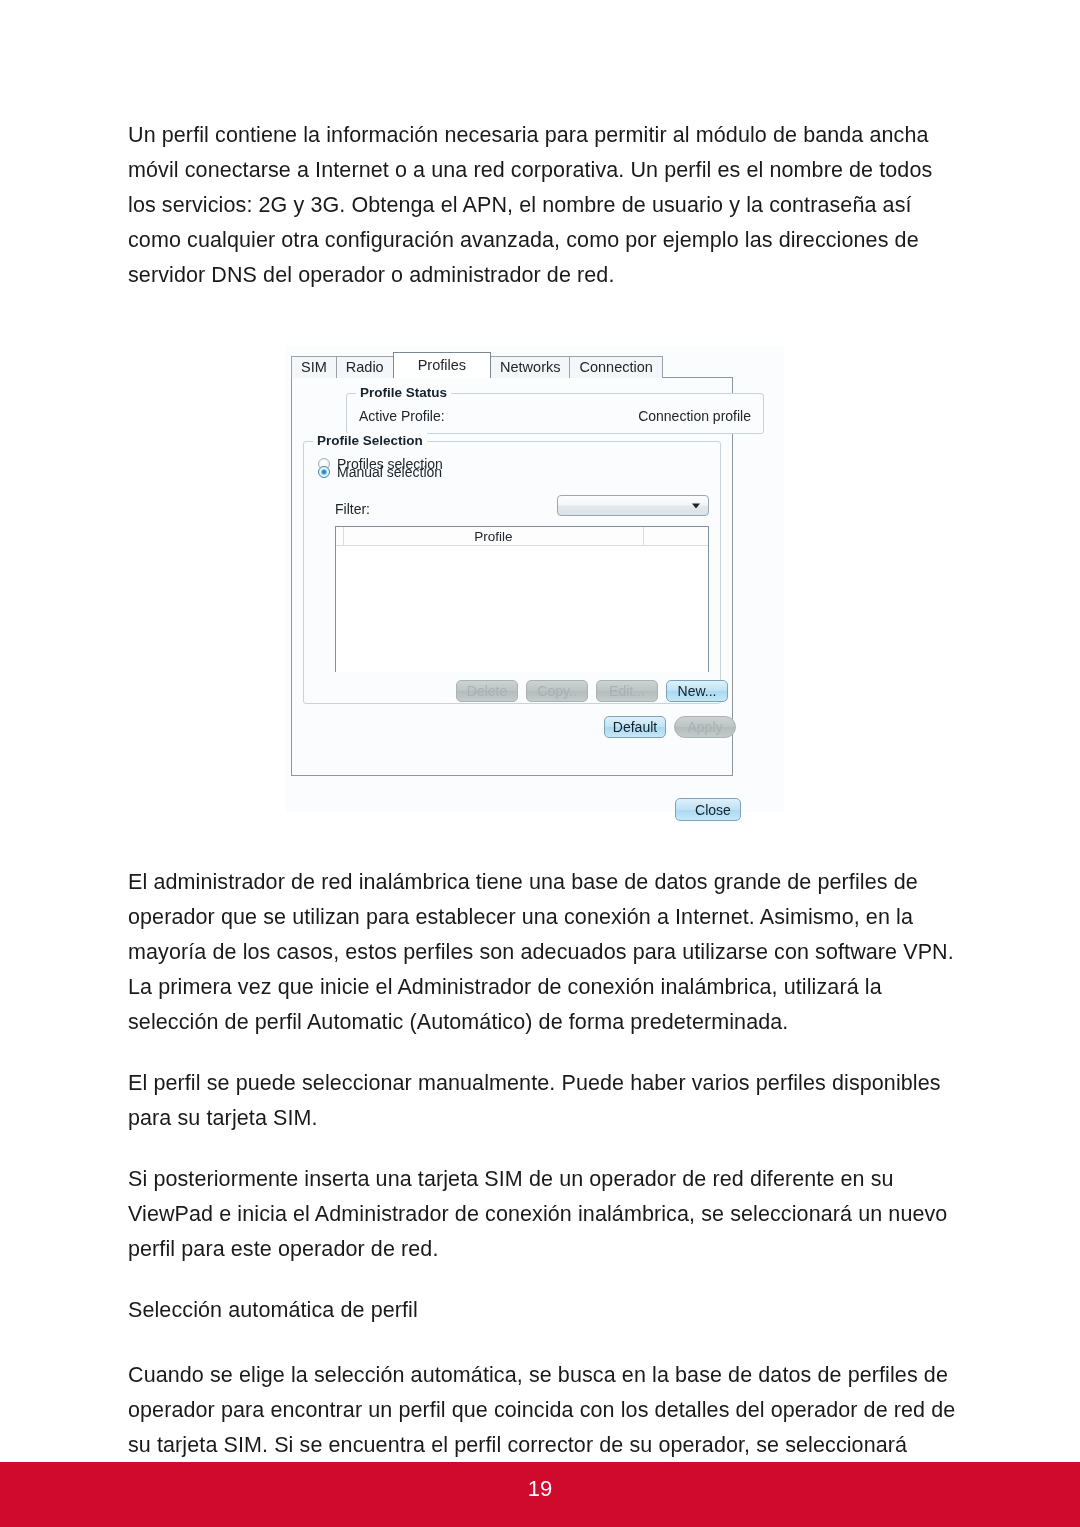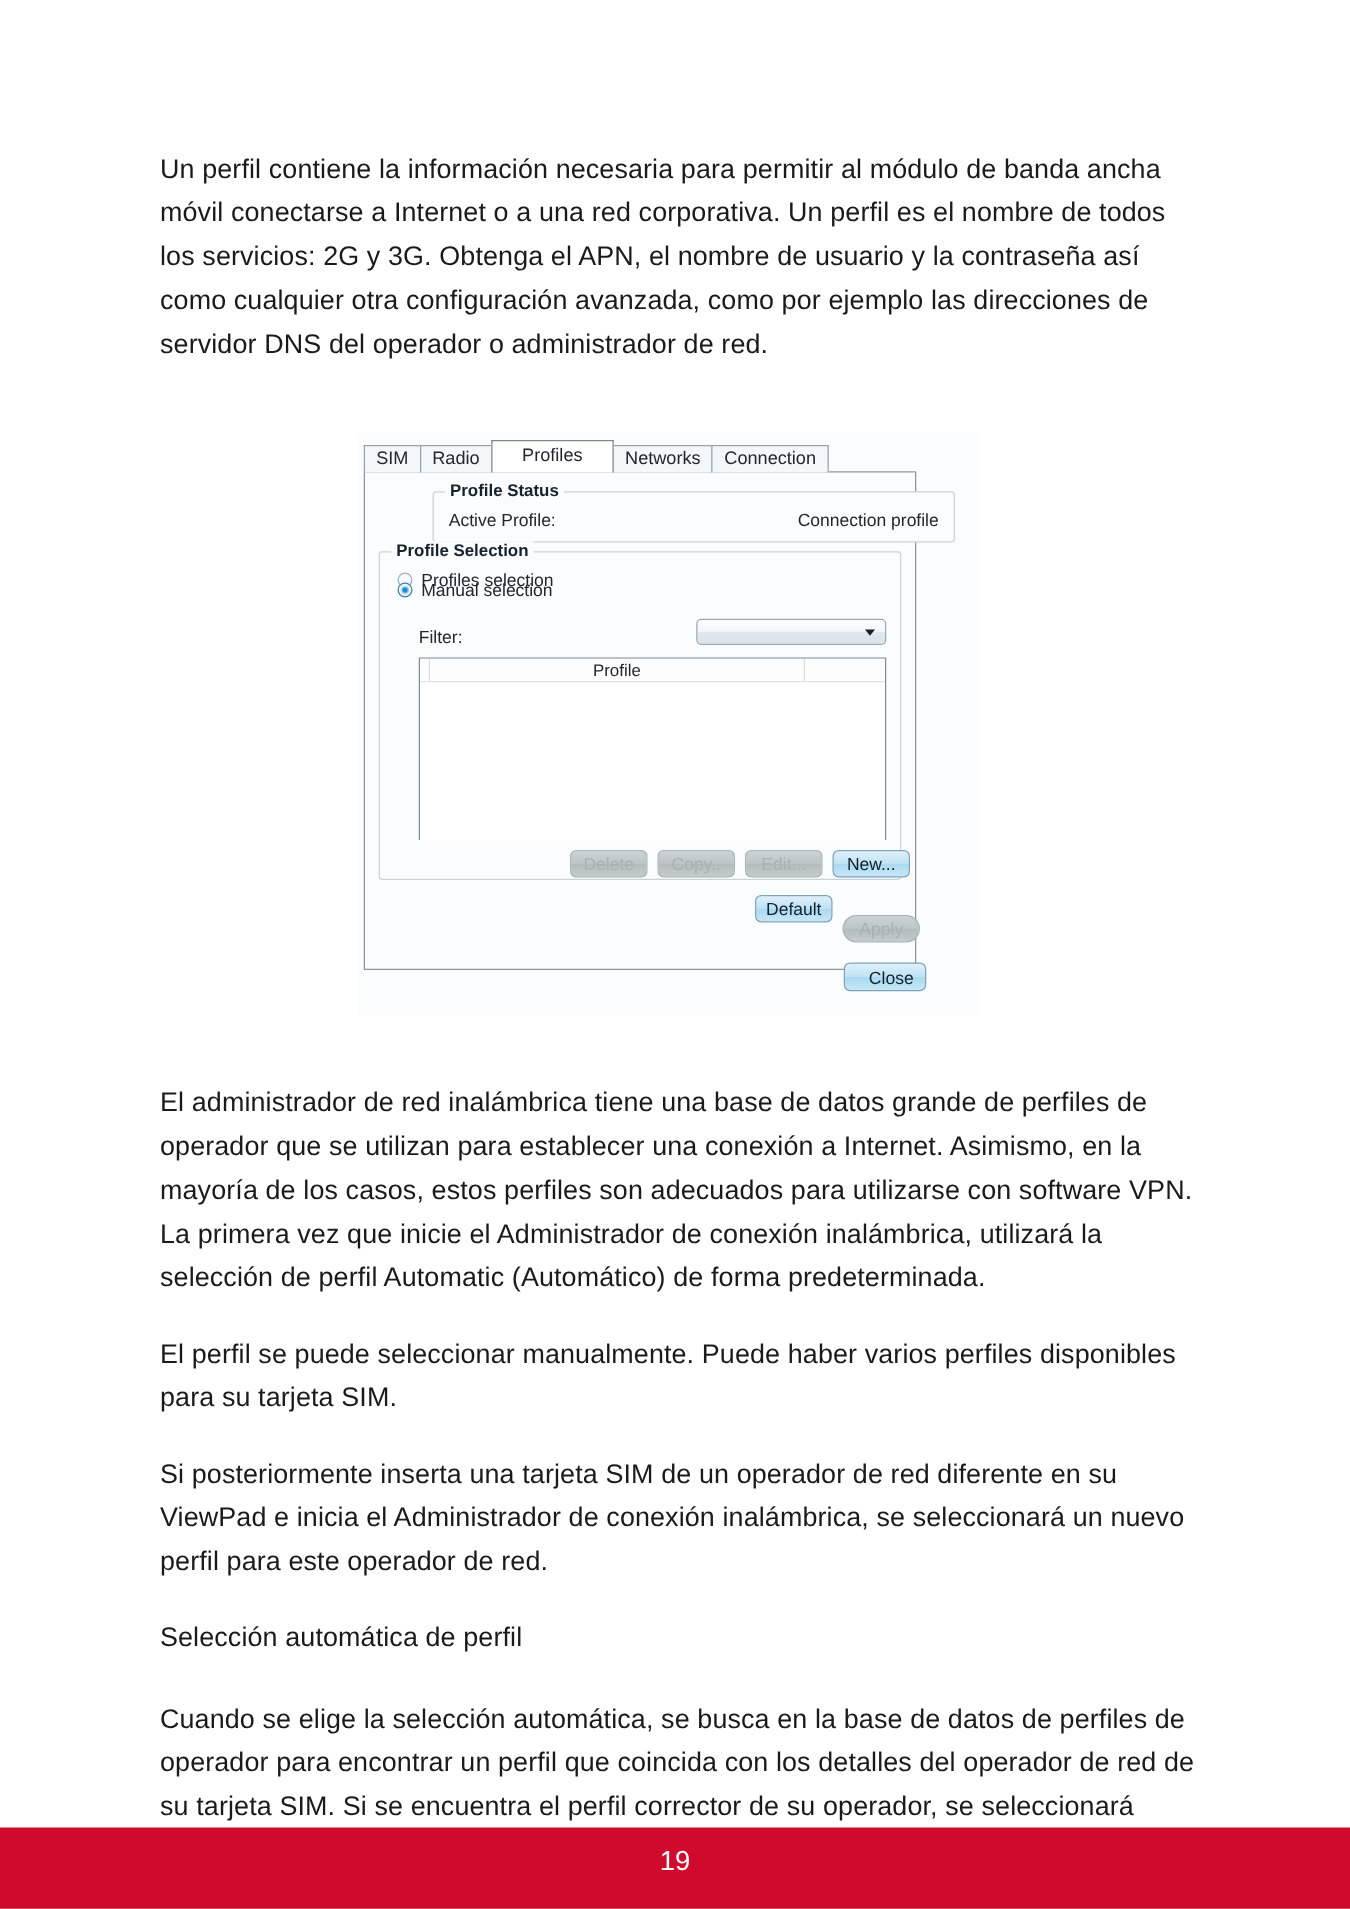--- a/index.html
+++ b/index.html
@@ -233,22 +233,22 @@
     border: 1px solid #a9b2b4;
     color: #a8b1b3;
     background: linear-gradient(to bottom, #cdd3d3 0%, #bcc4c4 50%, #b3bbbb 51%, #c4cbcb 100%);
     text-align: right;
   }
   #btn-delete { left: 152px; top: 238px; width: 62px; }
   #btn-copy   { left: 222px; top: 238px; width: 62px; }
   #btn-edit   { left: 292px; top: 238px; width: 62px; }
   #btn-new    { left: 362px; top: 238px; width: 62px; }
   #btn-default{ left: 312px; top: 338px; width: 62px; }
-  #btn-apply  { left: 382px; top: 354px; width: 62px; border-radius: 11px; }
-  #btn-close  { left: 389px; top: 424px; width: 66px; height: 23px; padding-left: 10px; }
+  #btn-apply  { left: 382px; top: 338px; width: 62px; border-radius: 11px; }
+  #btn-close  { left: 389px; top: 452px; width: 66px; height: 23px; padding-left: 10px; }
 
   
   .footer {
     position: absolute;
     left: 0;
     top: 1462px;
     width: 1080px;
     height: 65px;
     background: #cf0a2c;
   }

